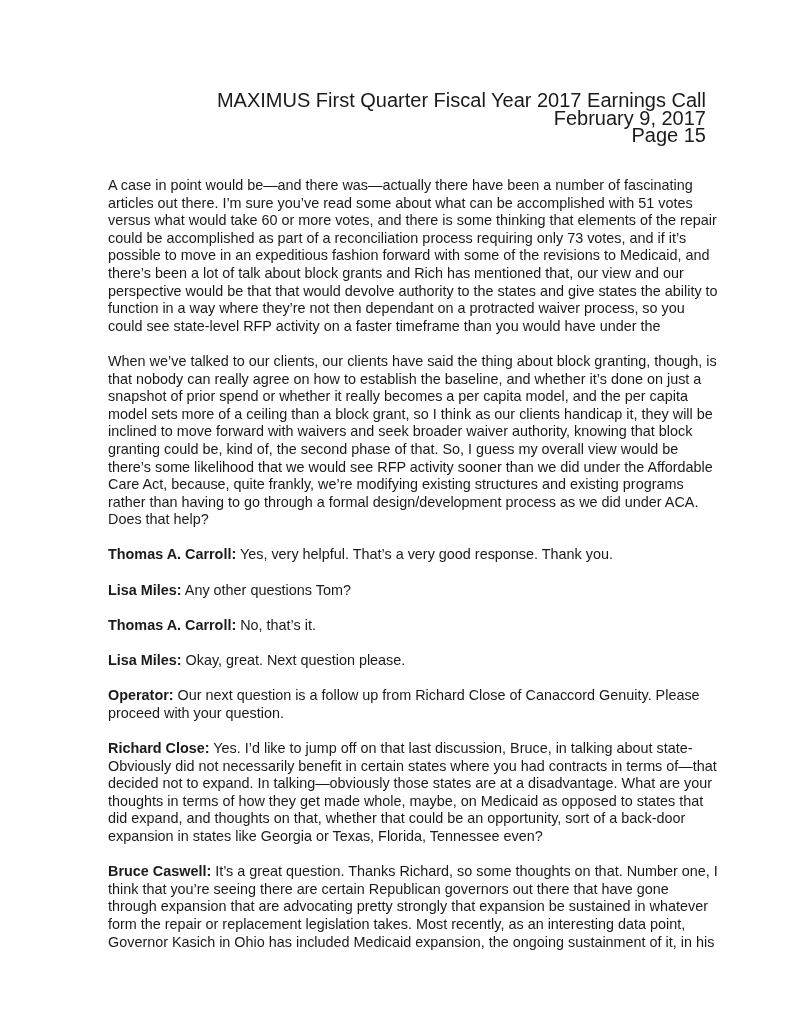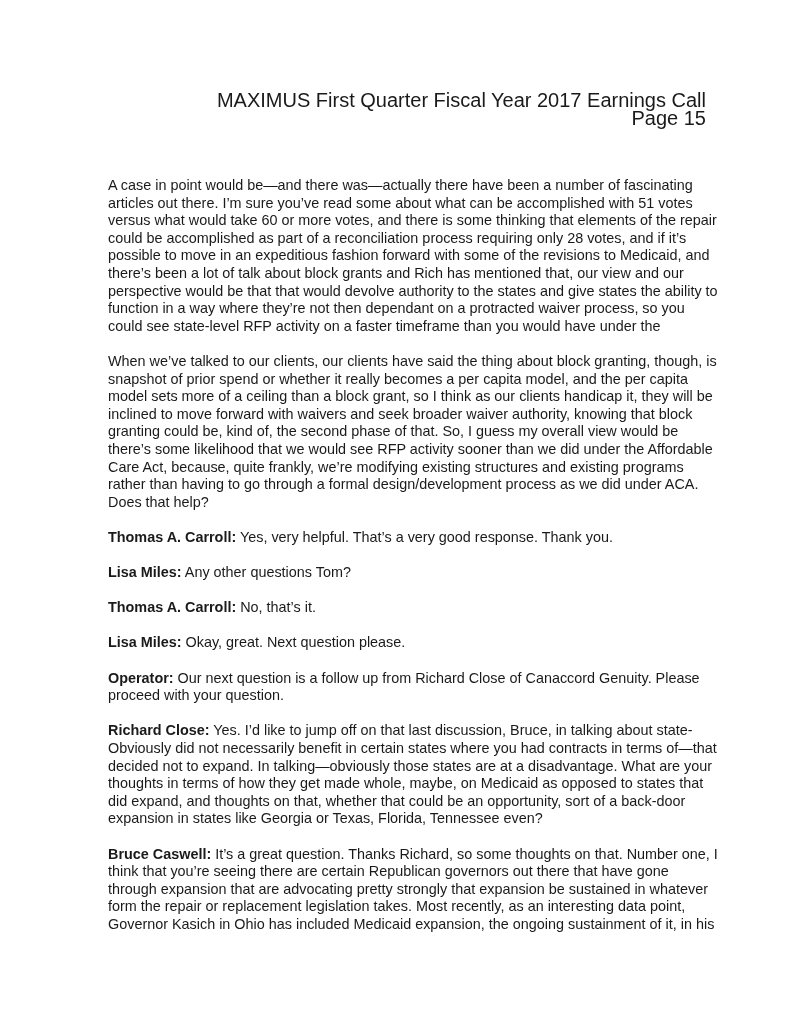--- a/index.html
+++ b/index.html
@@ -37,37 +37,39 @@
       white-space: normal;
     }
     .line { display: block; white-space: nowrap; }
     .speaker { font-weight: bold; }
   </style>
 </head>
 <body>
 
 <div class="header">
   <div>MAXIMUS First Quarter Fiscal Year 2017 Earnings Call</div>
+  <div>February 9, 2017</div>
   <div>Page 15</div>
 </div>
 
 <div class="content" id="content">
     <div class="para">
       <span class="line"><span style="white-space: pre;">A case in point would be—and there was—actually there have been a number of fascinating</span></span>
       <span class="line"><span style="white-space: pre; margin-top: 16px;">articles out there. I’m sure you’ve read some about what can be accomplished with 51 votes</span></span>
       <span class="line"><span style="white-space: pre;">versus what would take 60 or more votes, and there is some thinking that elements of the repair</span></span>
-      <span class="line"><span style="white-space: pre;">could be accomplished as part of a reconciliation process requiring only 28 votes, and if it’s</span></span>
+      <span class="line"><span style="white-space: pre;">could be accomplished as part of a reconciliation process requiring only 73 votes, and if it’s</span></span>
       <span class="line"><span style="white-space: pre;">possible to move in an expeditious fashion forward with some of the revisions to Medicaid, and</span></span>
       <span class="line"><span style="white-space: pre;">there’s been a lot of talk about block grants and Rich has mentioned that, our view and our</span></span>
       <span class="line"><span style="white-space: pre;">perspective would be that that would devolve authority to the states and give states the ability to</span></span>
       <span class="line"><span style="white-space: pre;">function in a way where they’re not then dependant on a protracted waiver process, so you</span></span>
       <span class="line"><span style="white-space: pre;">could see state-level RFP activity on a faster timeframe than you would have under the</span></span>
     </div>
     <div class="para">
       <span class="line"><span style="white-space: pre;">When we’ve talked to our clients, our clients have said the thing about block granting, though, is</span></span>
+      <span class="line"><span style="white-space: pre;">that nobody can really agree on how to establish the baseline, and whether it’s done on just a</span></span>
       <span class="line"><span style="white-space: pre;">snapshot of prior spend or whether it really becomes a per capita model, and the per capita</span></span>
       <span class="line"><span style="white-space: pre;">model sets more of a ceiling than a block grant, so I think as our clients handicap it, they will be</span></span>
       <span class="line"><span style="white-space: pre;">inclined to move forward with waivers and seek broader waiver authority, knowing that block</span></span>
       <span class="line"><span style="white-space: pre;">granting could be, kind of, the second phase of that. So, I guess my overall view would be</span></span>
       <span class="line"><span style="white-space: pre;">there’s some likelihood that we would see RFP activity sooner than we did under the Affordable</span></span>
       <span class="line"><span style="white-space: pre;">Care Act, because, quite frankly, we’re modifying existing structures and existing programs</span></span>
       <span class="line"><span style="white-space: pre; margin-top: 7px;">rather than having to go through a formal design/development process as we did under ACA.</span></span>
       <span class="line"><span style="white-space: pre;">Does that help?</span></span>
     </div>
     <div class="para">

